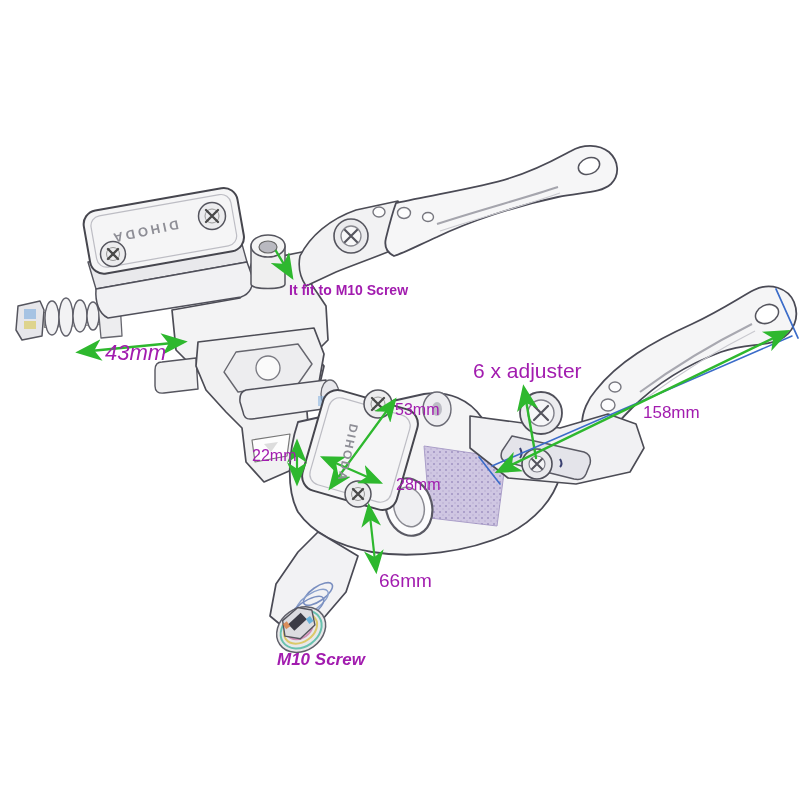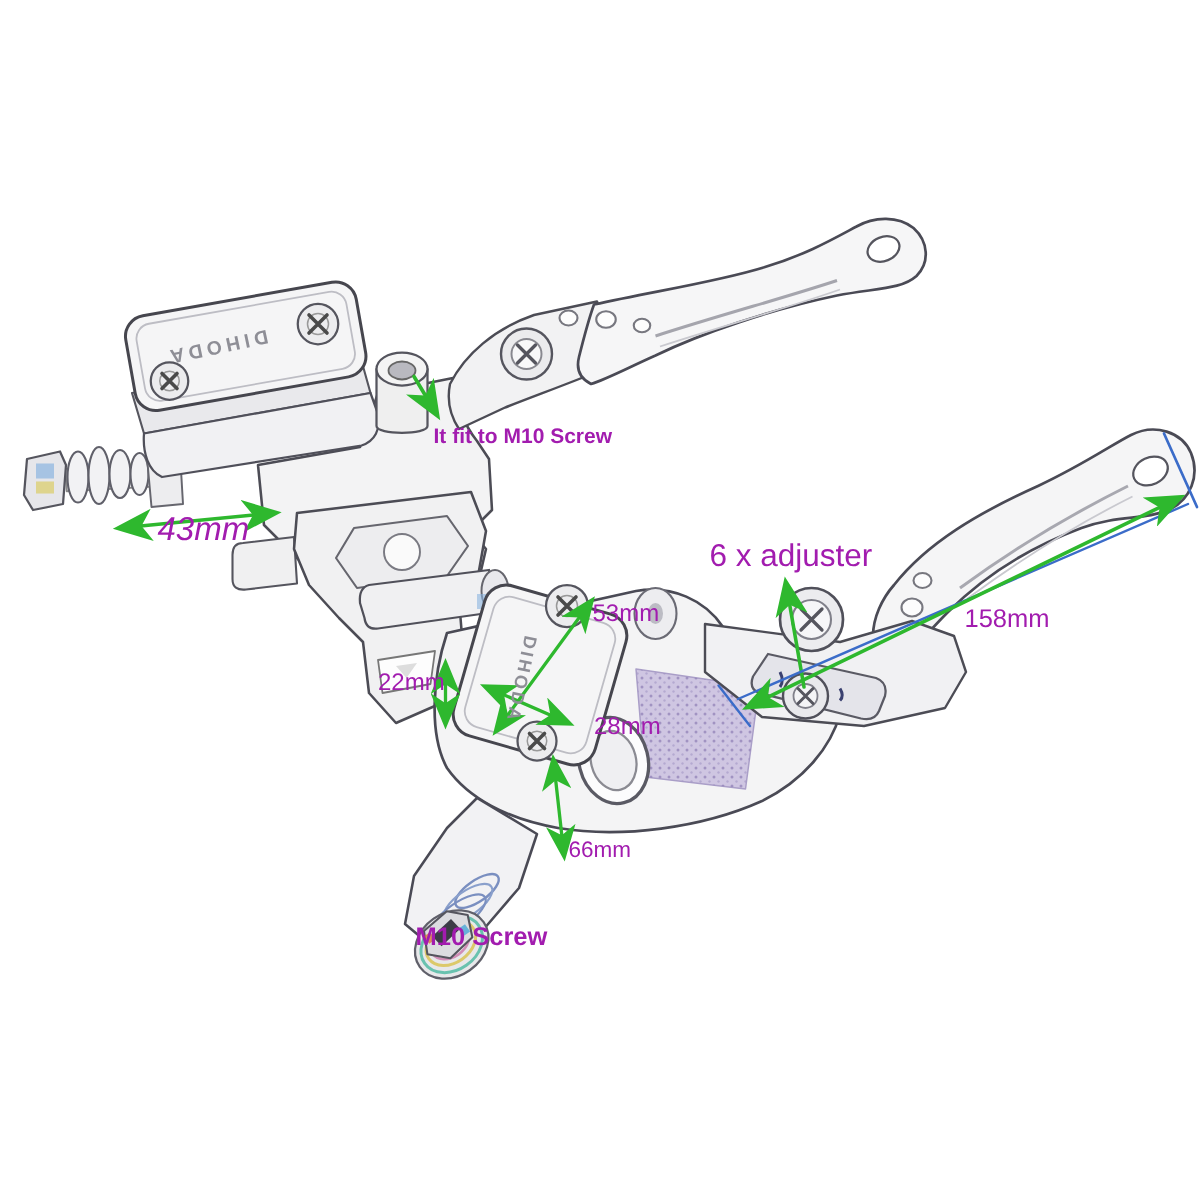--- a/index.html
+++ b/index.html
@@ -217,16 +217,16 @@
   <div class="lbl dim" style="left:473px;top:360px;font-size:21px;">6 x adjuster</div>
 
   <div class="lbl big" style="left:643px;top:404px;">158mm</div>
 
   <div class="lbl dim" style="left:395px;top:402px;">53mm</div>
 
   <div class="lbl dim" style="left:396px;top:461px;margin-top:16px;">28mm</div>
 
   <div class="lbl dim" style="left:252px;top:448px;">22mm</div>
 
-  <div class="lbl dim" style="left:379px;top:559px;font-size:15px;">66mm</div>
-
-  <div class="lbl note2" style="left:277px;top:616px;">M10 Screw</div>
+  <div class="lbl dim" style="left:379px;top:571px;font-size:19px;">66mm</div>
+
+  <div class="lbl note2" style="left:277px;top:651px;font-style:italic;">M10 Screw</div>
 </div>
 
 </body></html>

